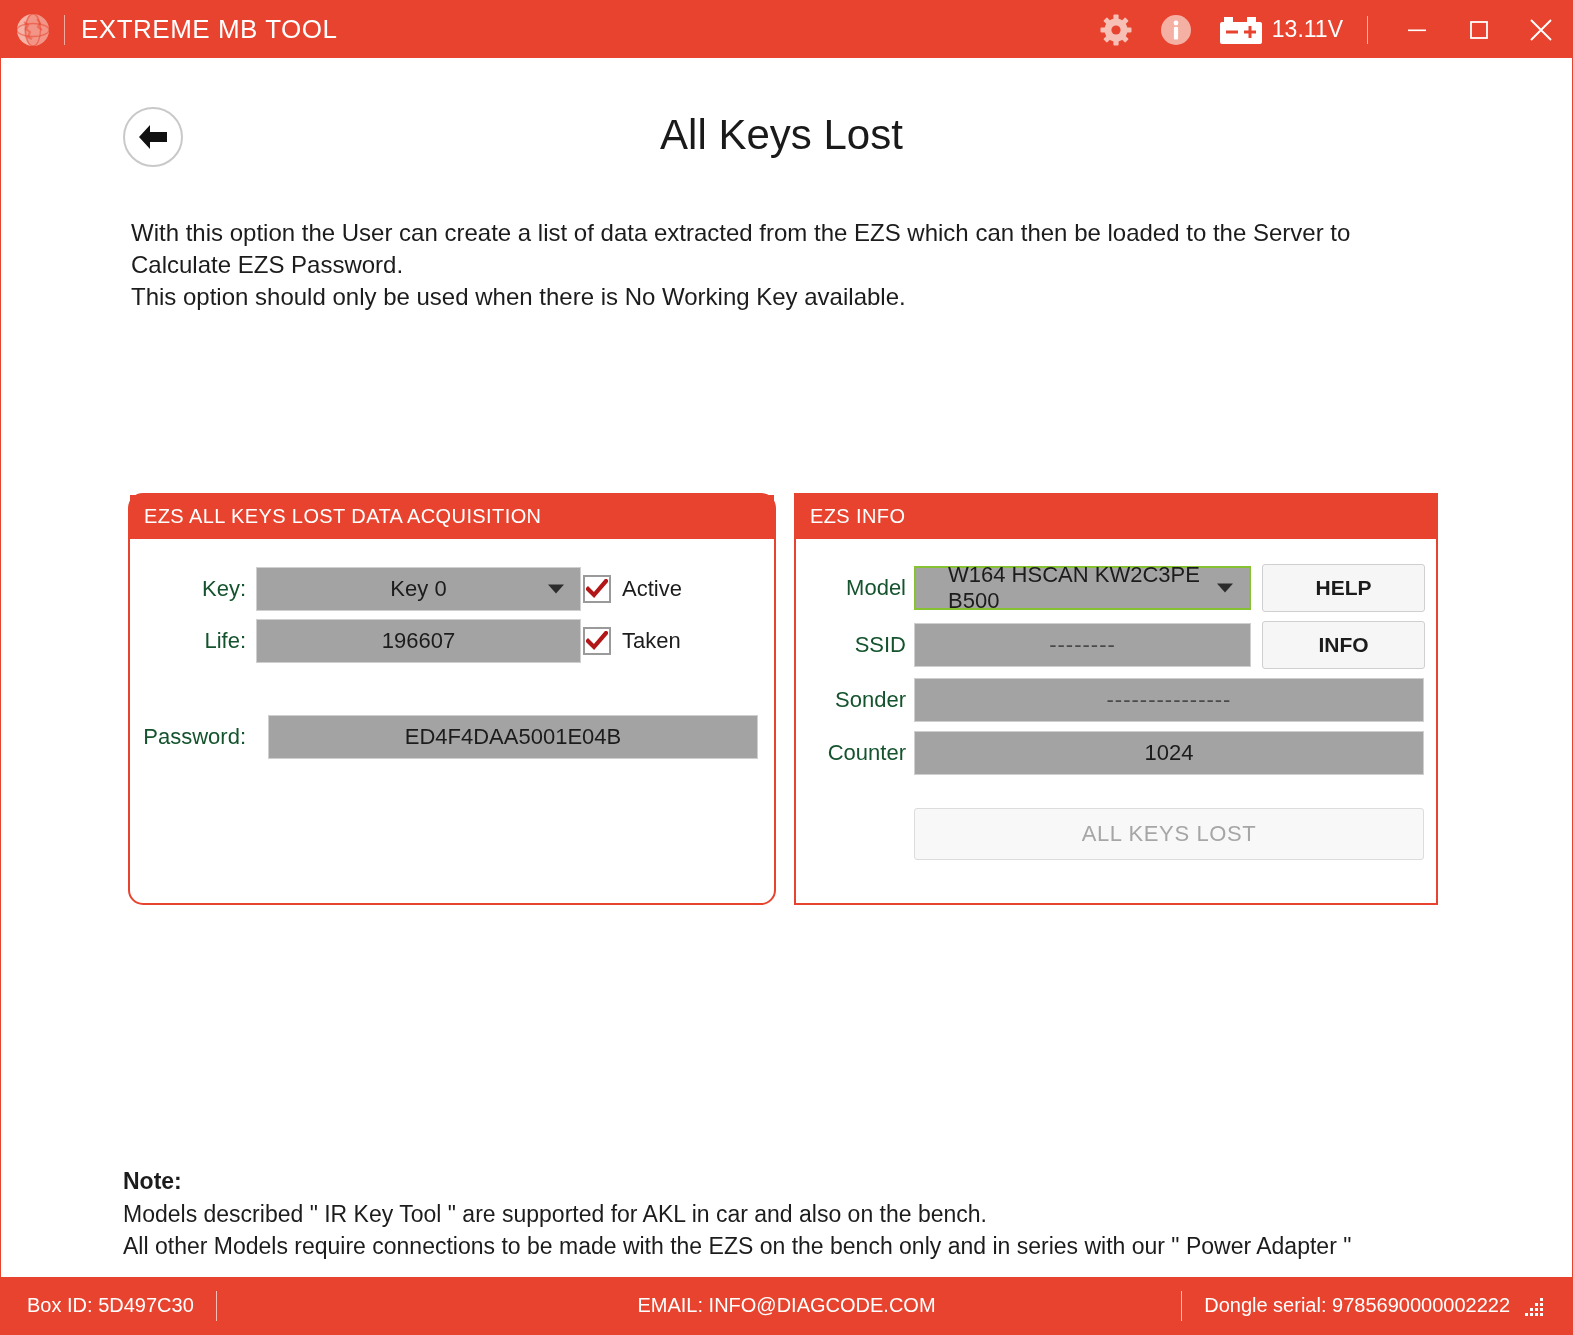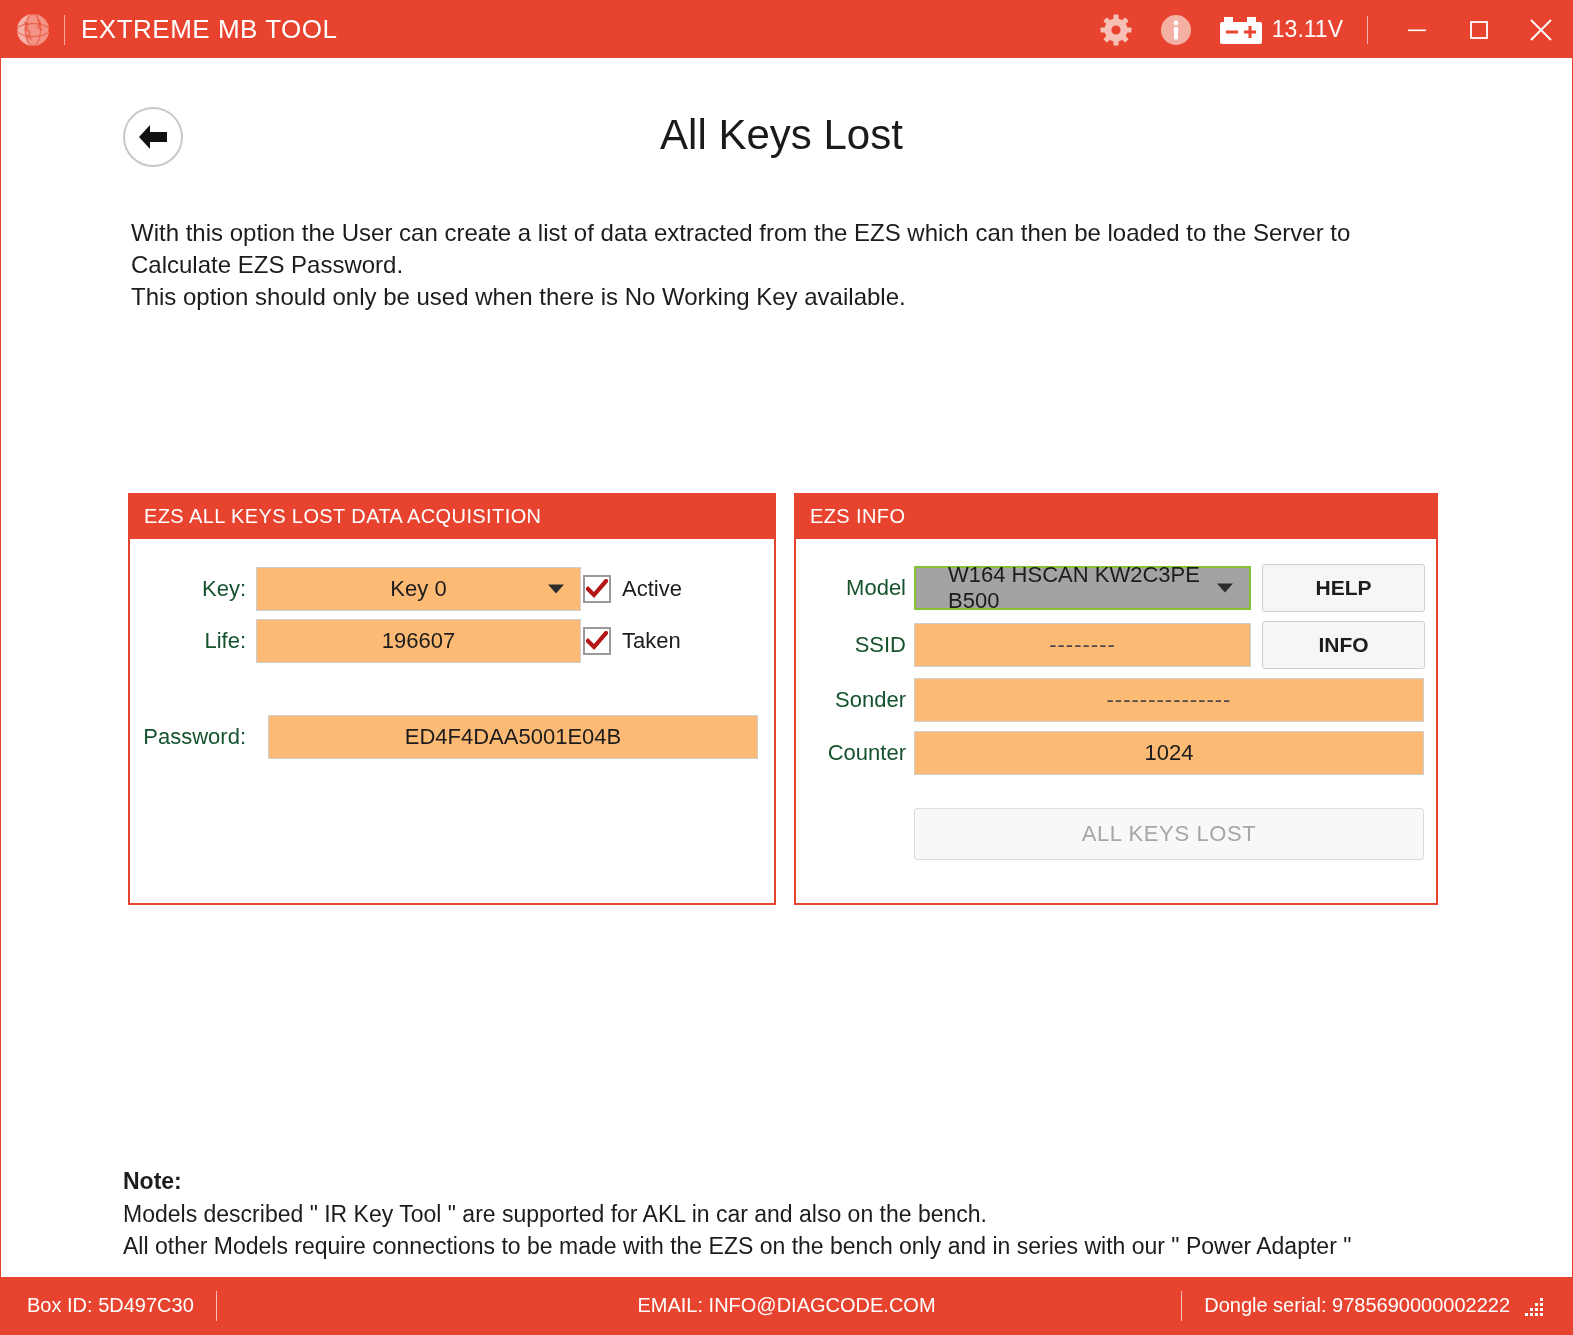--- a/index.html
+++ b/index.html
@@ -143,21 +143,21 @@
     display: flex;
     gap: 18px;
   }
   .panel {
     border: 2px solid #e8432e;
     background: #ffffff;
     display: flex;
     flex-direction: column;
     height: 412px;
   }
-  .panel.left { width: 648px; }
+  .panel.left { width: 648px; border-radius: 15px; }
   .panel.right { width: 644px; }
   .panel-head {
     background: #e8432e;
     color: #ffffff;
     font-size: 20px;
     letter-spacing: 0.4px;
     padding: 10px 14px 11px 14px;
     height: 44px;
   }
   .panel-body {
@@ -171,21 +171,21 @@
     display: flex;
     align-items: center;
     margin-bottom: 8px;
   }
   .flabel {
     font-size: 22px;
     color: #14532d;
     text-align: right;
   }
   .field {
-    background: #fdba74;
+    background: #a3a3a3;
     border: 1px solid #cfcfcf;
     height: 44px;
     display: flex;
     align-items: center;
     justify-content: center;
     font-size: 22px;
     color: #1c1c1c;
     position: relative;
   }
   .field.combo { padding-right: 0; }

